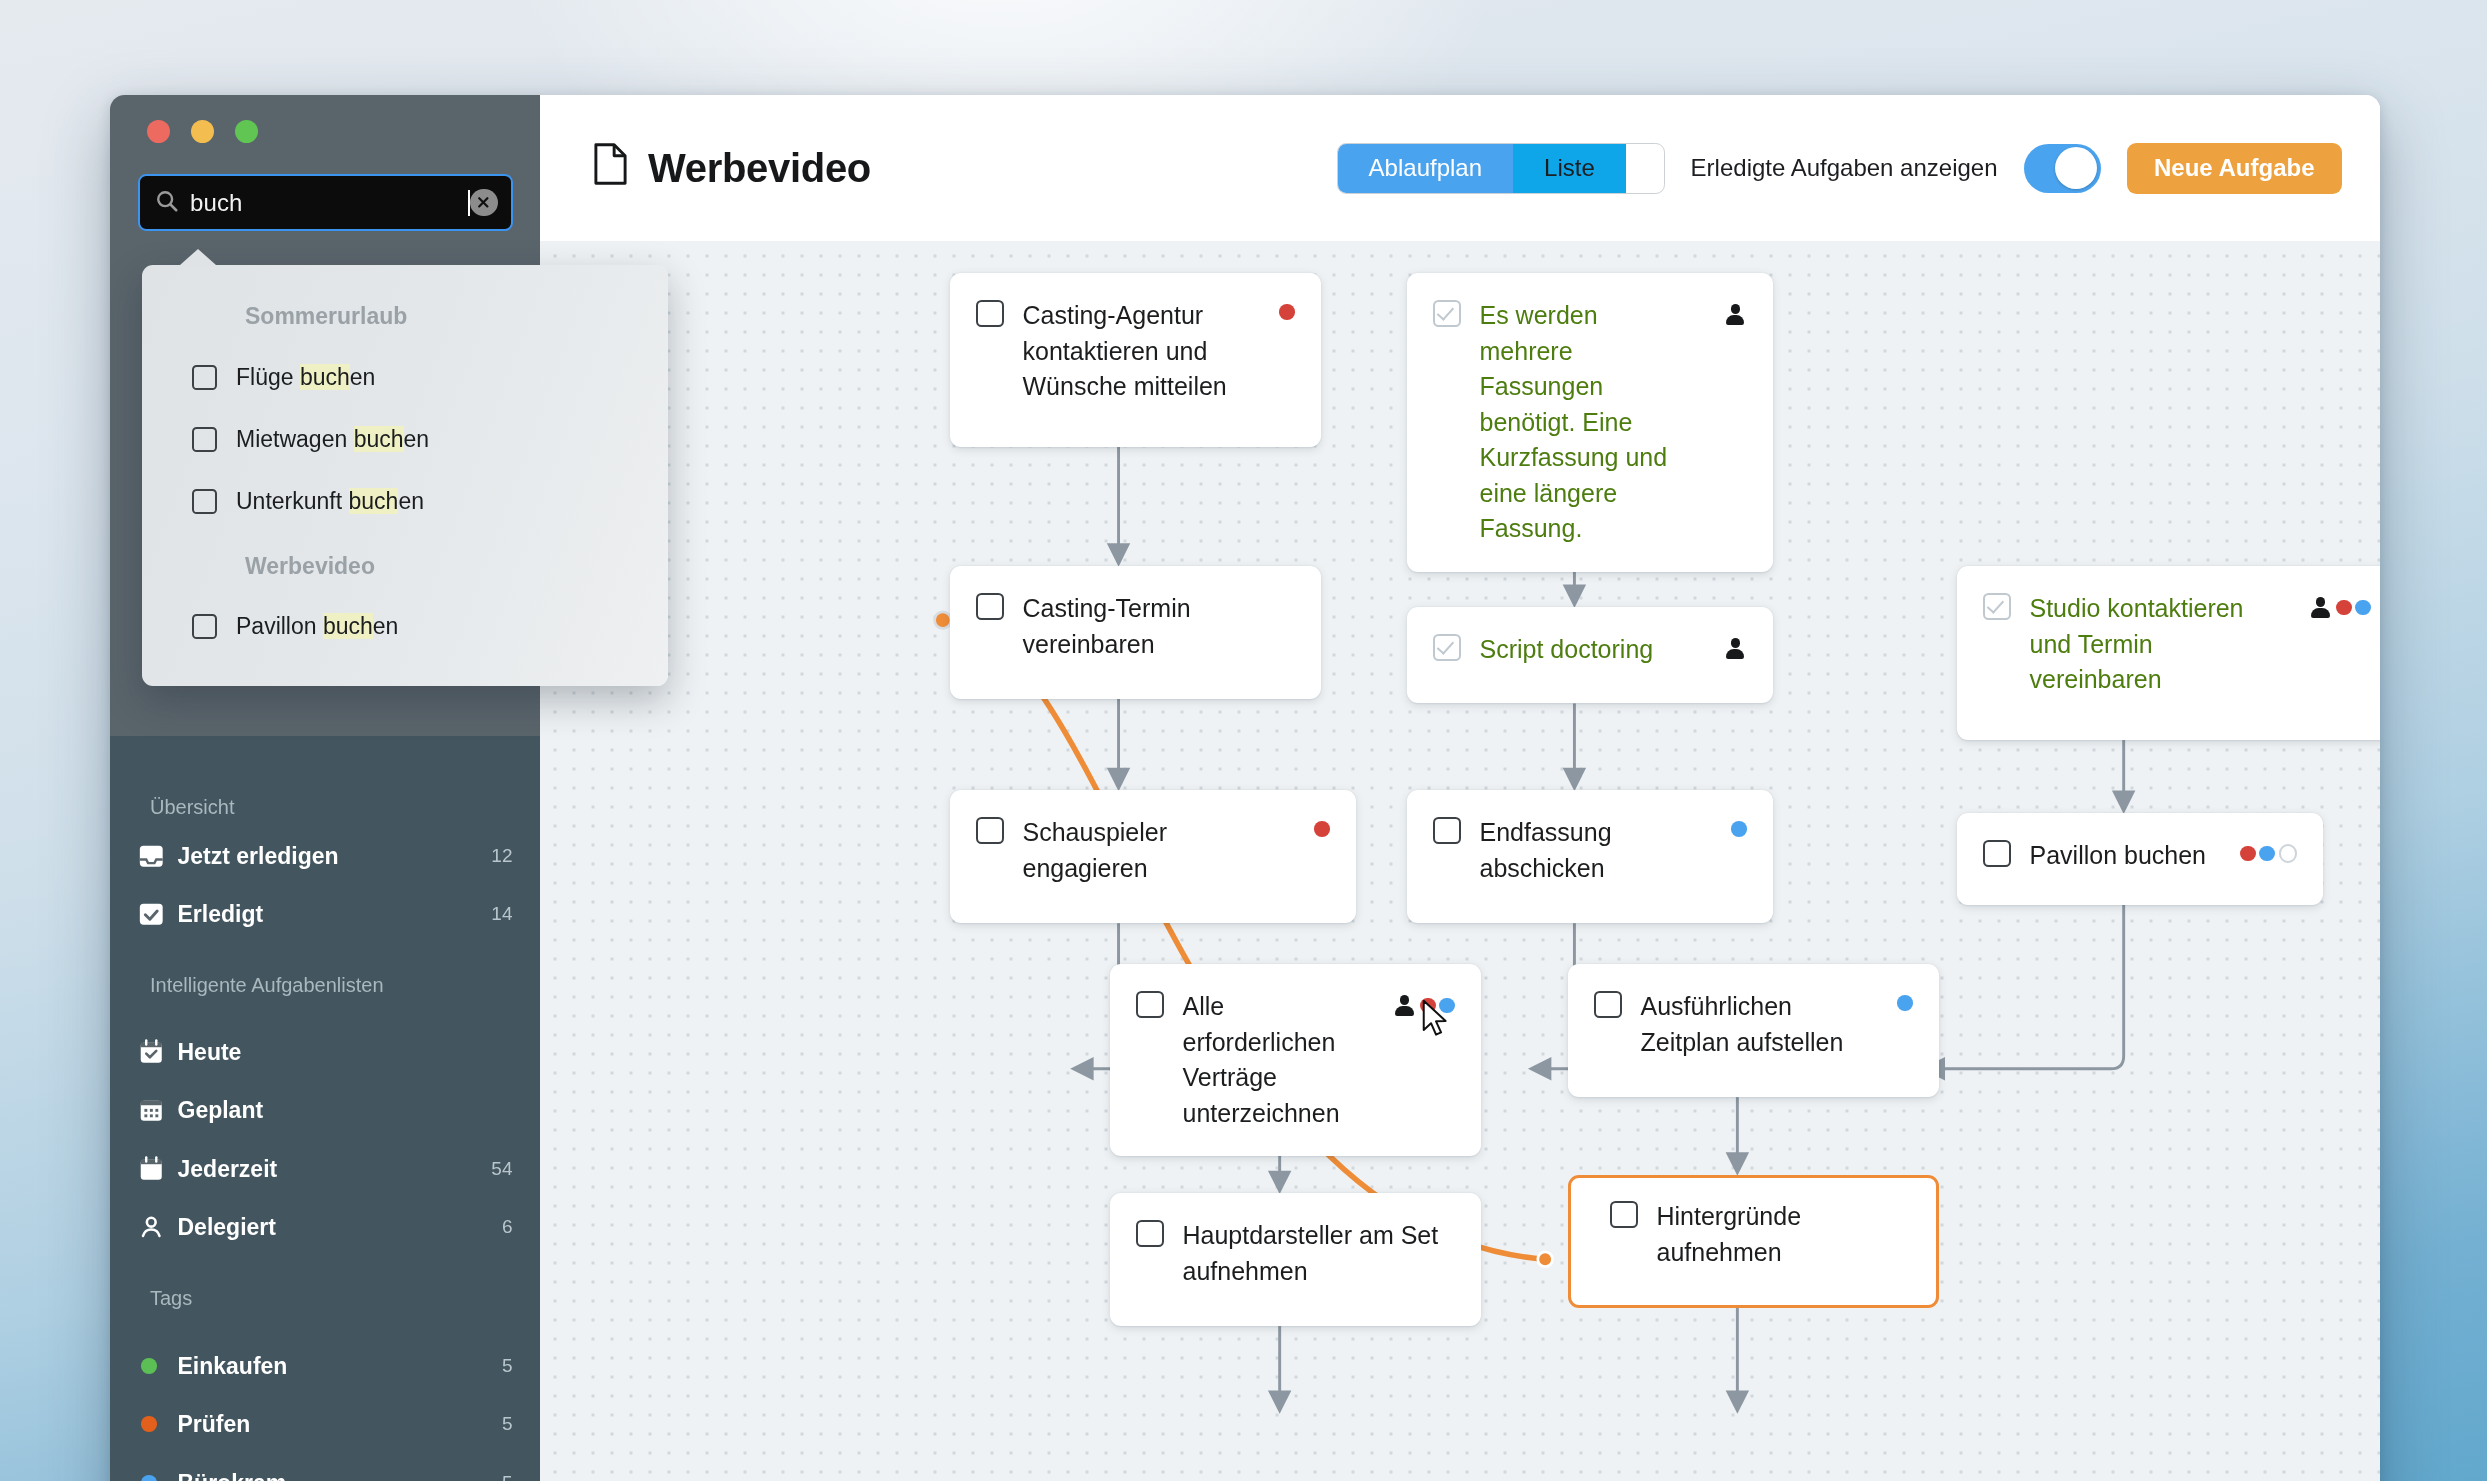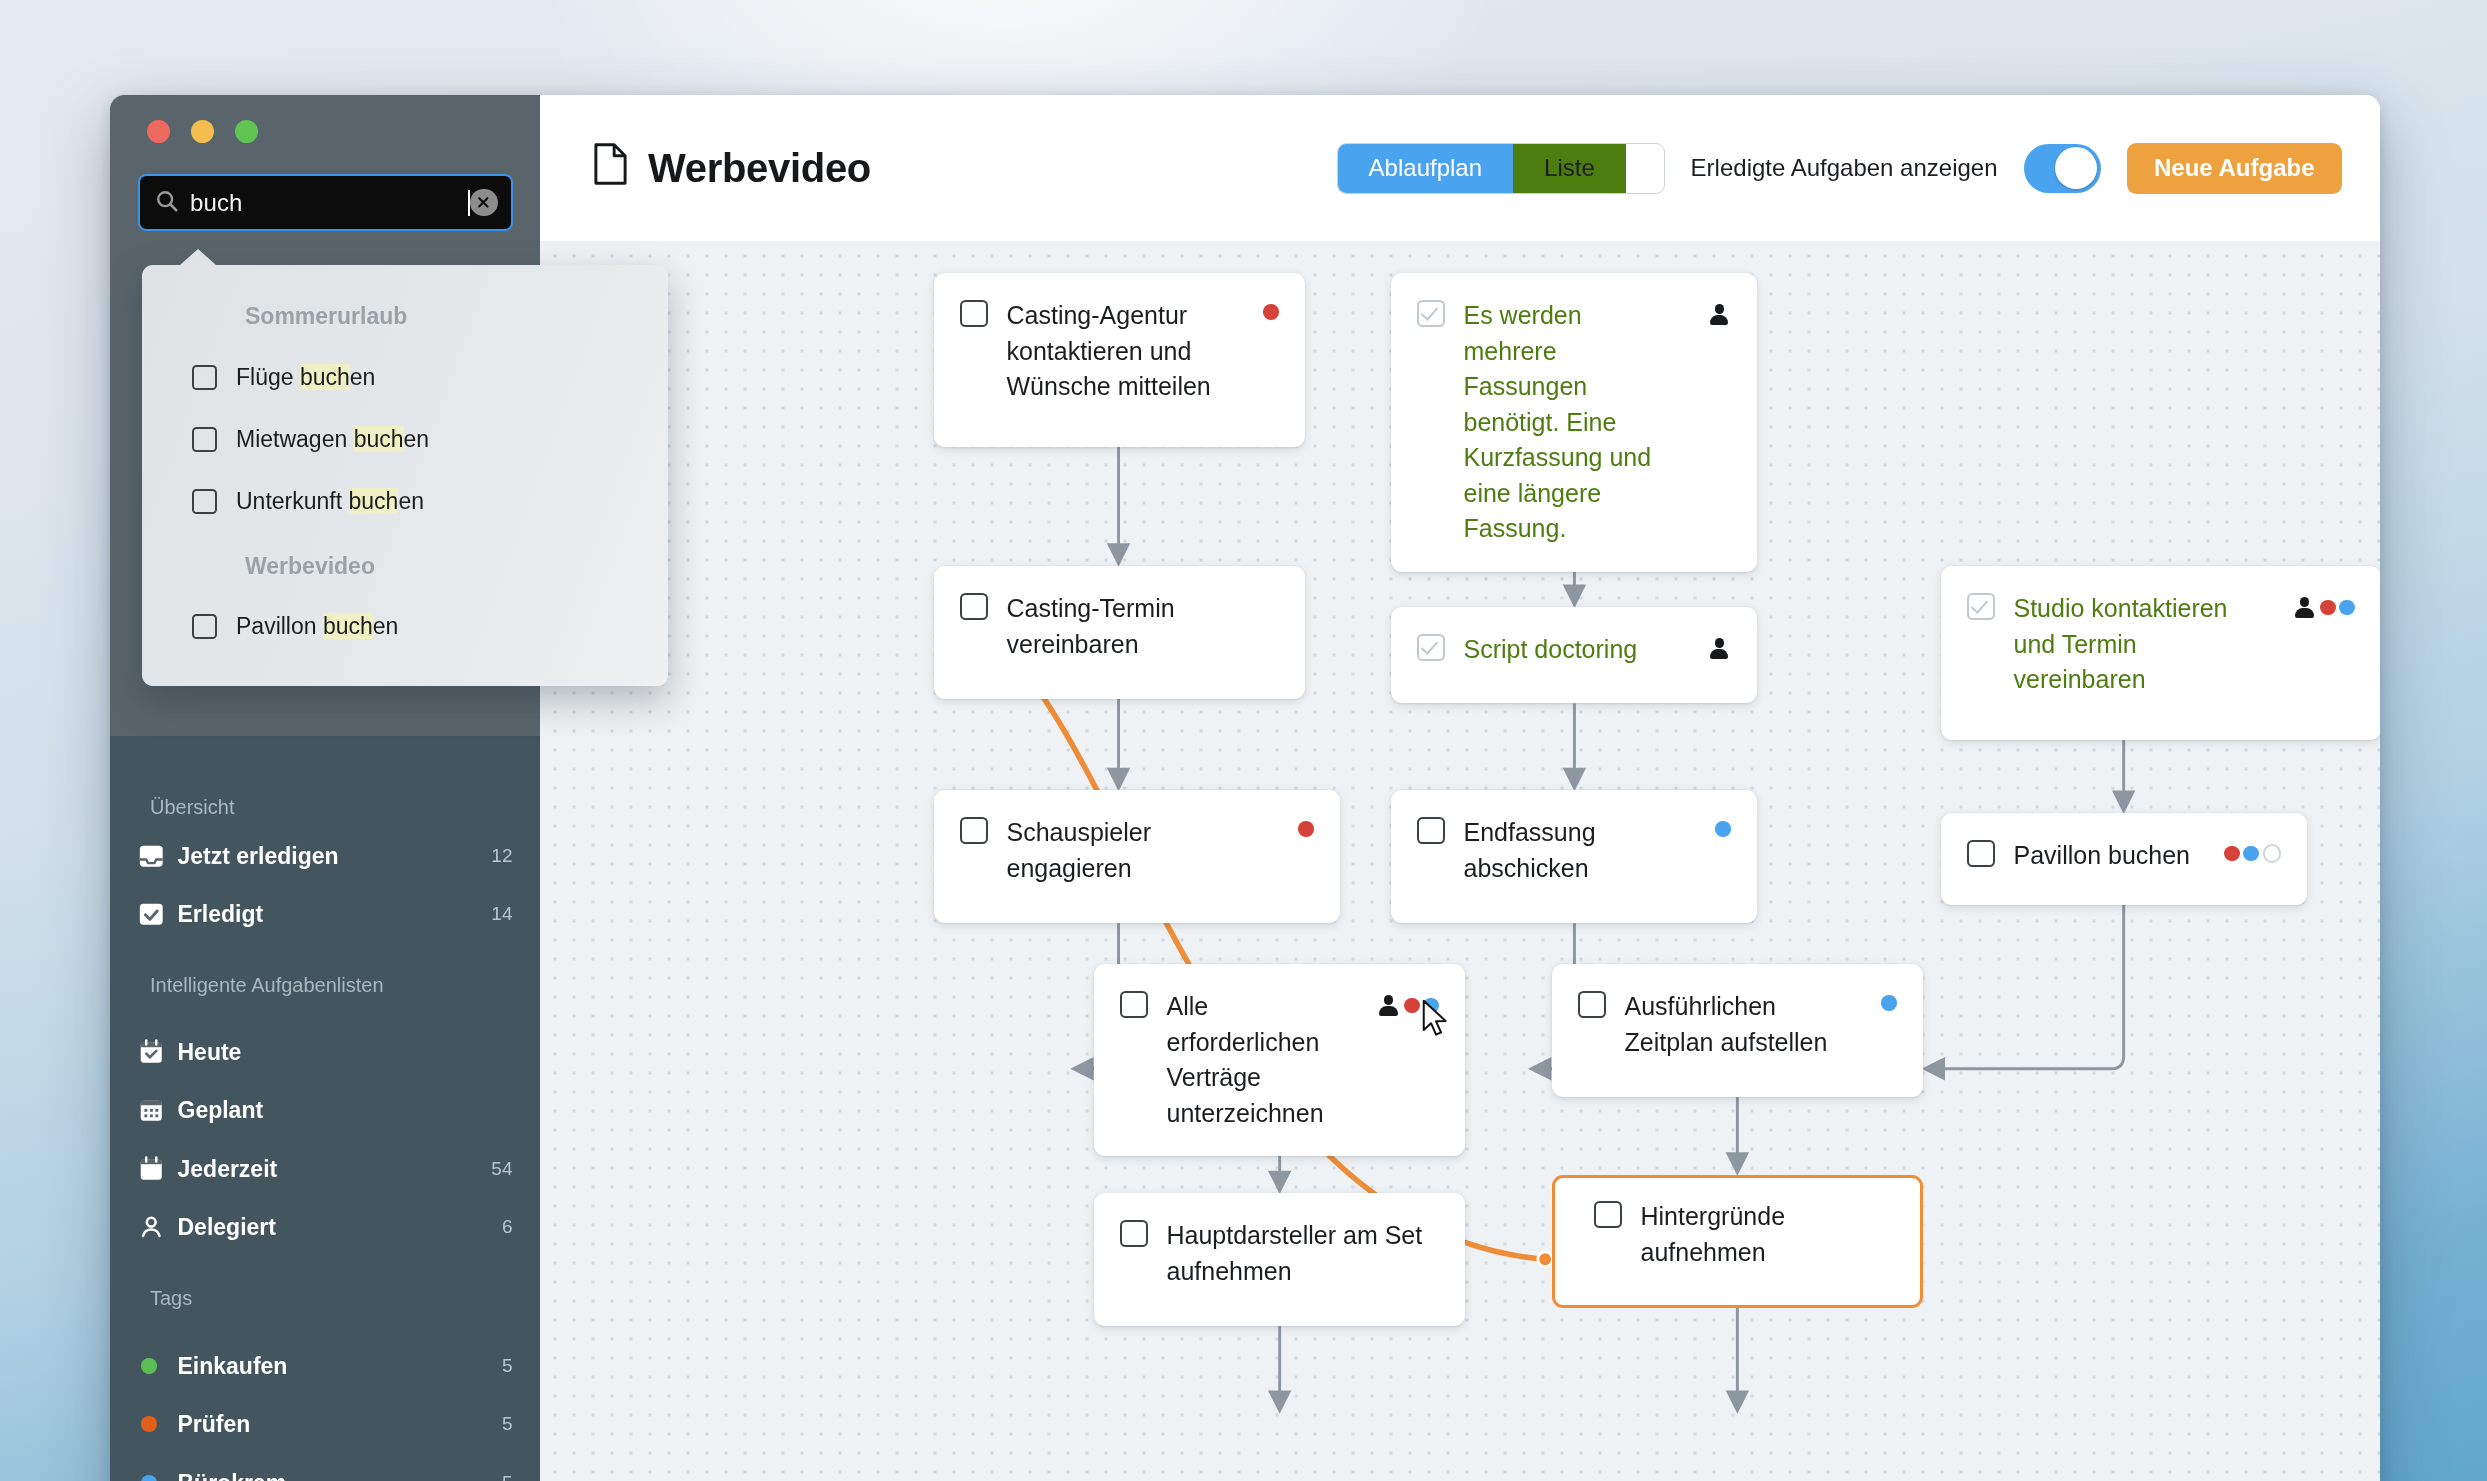--- a/index.html
+++ b/index.html
@@ -117,21 +117,21 @@
   }
   #topbar-right {
     margin-left: auto; display: flex; align-items: center; gap: 26px;
   }
   .segmented {
     display: flex; border: 0.9px solid #ccd1d6; border-radius: 9.2px; overflow: hidden;
     height: 51px; min-width: 328px;
   }
   .seg {
     display:flex; align-items:center; justify-content:center;
-    font-size: 24px; padding: 0 31px; color:#1c1e21; background:#4d7c0f;
+    font-size: 24px; padding: 0 31px; color:#1c1e21; background:#0ea5e9;
   }
   .seg.active { background: #4aa3ee; color: #ffffff; }
   .toggle-label { font-size: 24px; color: #1c1e21; }
   .toggle {
     width: 77px; height: 49px; border-radius: 25px; background: #4aa3ee;
     position: relative; flex: 0 0 77px;
   }
   .toggle .knob {
     position: absolute; right: 3.7px; top: 3.7px;
     width: 42px; height: 42px; border-radius: 50%; background: #fff;
@@ -152,21 +152,21 @@
     background-size: 19px 19px;
     background-position: 5.5px 5.5px;
     overflow: hidden;
   }
   #edges { position: absolute; left:0; top:0; width:100%; height:100%; }
 
   .card {
     position: absolute; background: #ffffff; border-radius: 11px;
     box-shadow: 0 2.7px 8.2px rgba(40,60,80,0.13), 0 0.9px 1.8px rgba(40,60,80,0.10);
     padding: 25px 26px;
-    display: flex; align-items: flex-start; gap: 19px;
+    display: flex; align-items: flex-start; gap: 19px; margin-left: 16px;
   }
   .card.selected {
     border: 3.7px solid #ee8c37; padding: 21px 39px;
     box-shadow: none;
   }
   .card .cbx {
     width: 27.5px; height: 27.5px; border: 2.7px solid #3c4146; border-radius: 5.5px;
     flex: 0 0 27.5px; margin-top: 1.8px;
   }
   .card.done .cbx {

